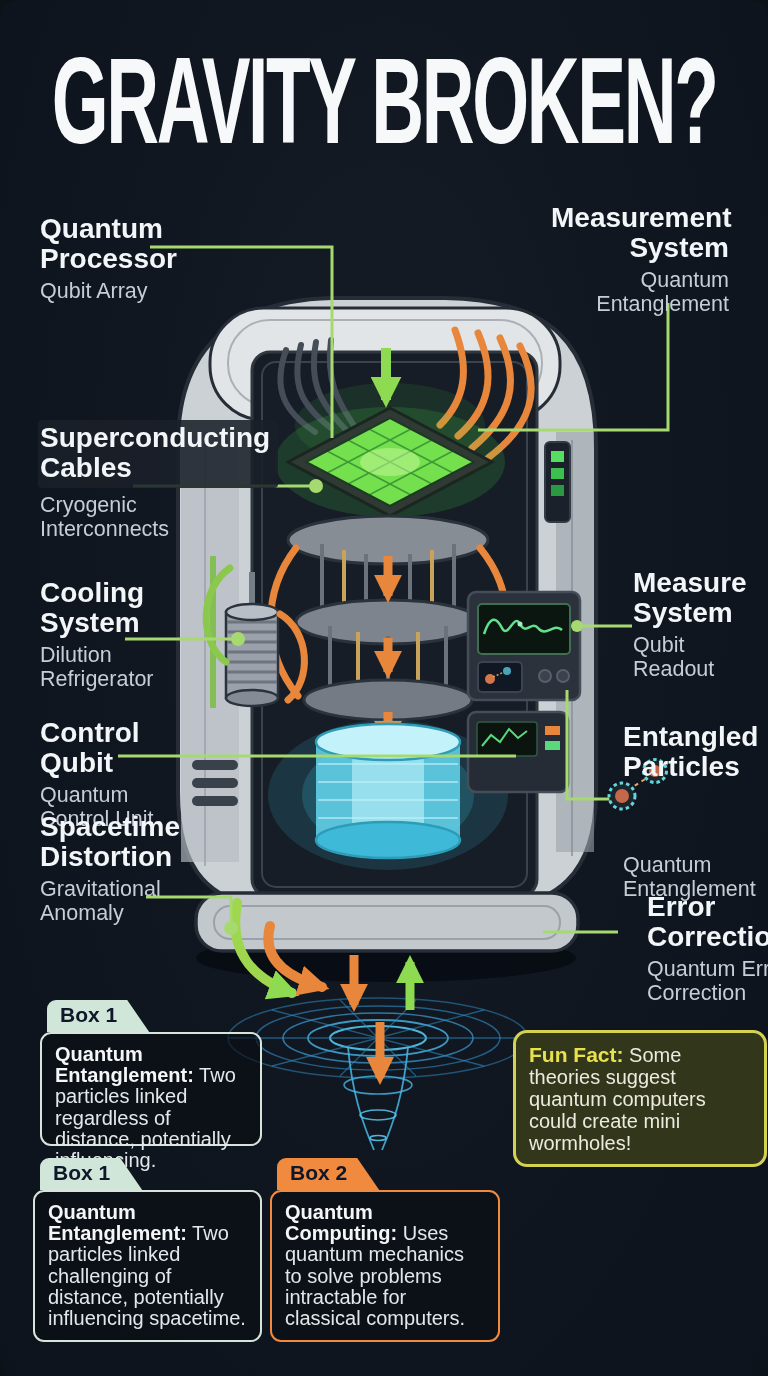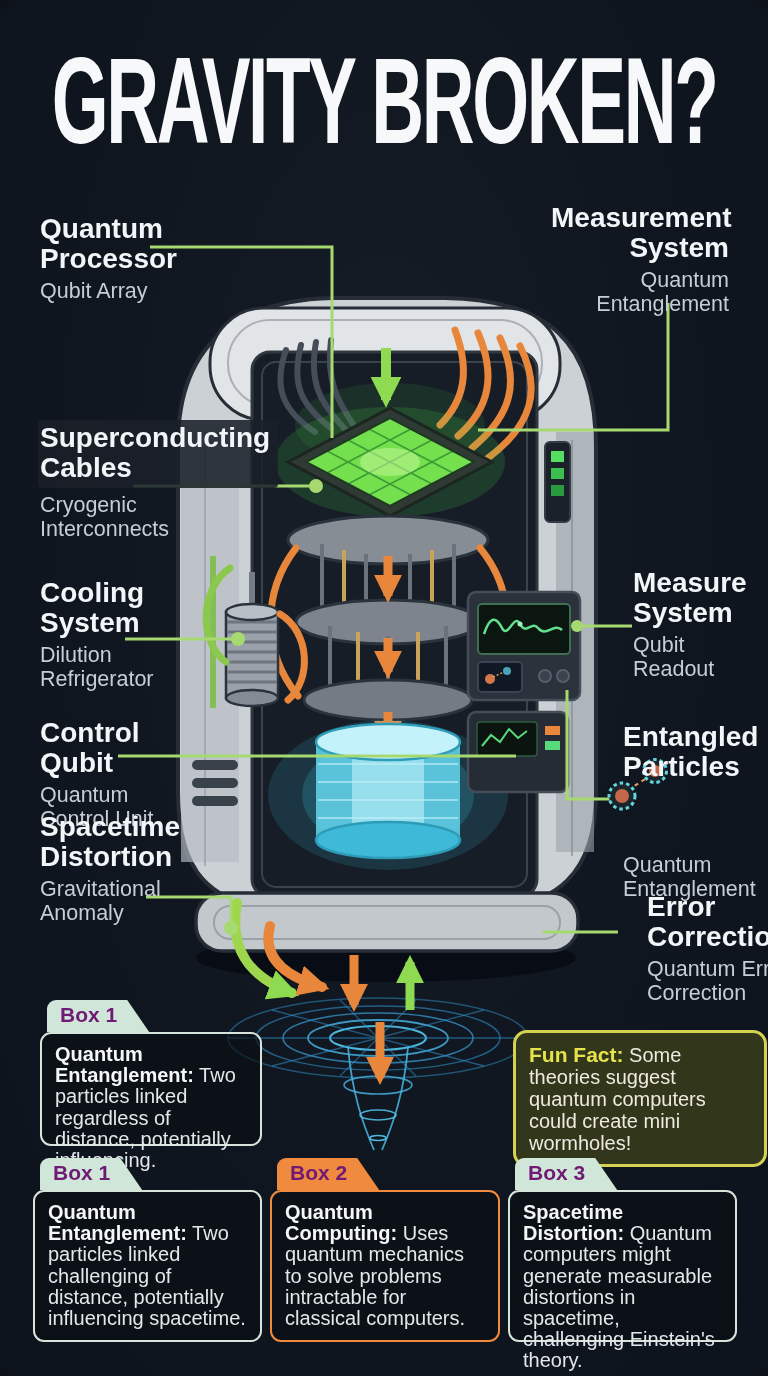--- a/index.html
+++ b/index.html
@@ -27,21 +27,21 @@
   .lbl-cool{left:40px;top:578px;width:135px;}
   .lbl-meas{left:633px;top:568px;width:125px;}
   .lbl-ctrl{left:40px;top:718px;width:135px;}
   .lbl-ent{left:623px;top:722px;width:140px;}
   .lbl-ent .gap{height:66px;}
   .lbl-sd{left:40px;top:812px;width:155px;}
   .lbl-ec{left:623px;top:892px;width:145px;margin-left:24px;}
 
   
   .tab{display:inline-block;position:relative;z-index:3;margin-left:7px;
-    font-size:21px;font-weight:700;color:#701a75;background:#cfe6d8;
+    font-size:21px;font-weight:700;color:#0f172a;background:#cfe6d8;
     padding:3px 32px 5px 13px;border-radius:9px 2px 0 0;
     clip-path:polygon(0 0, calc(100% - 22px) 0, 100% 100%, 0 100%);}
   .tab.orange{background:#ef8a3f;}
   .bbody{position:relative;background:rgba(9,14,20,.62);border:2px solid #d6e4da;
     border-radius:11px;padding:10px 13px;font-size:20px;line-height:1.06;color:#e3e7ea;}
   .bbody .bh{font-weight:700;color:#f4f6f8;}
   .bbody.orange{border-color:#ef8a3f;}
   .box-top{left:40px;top:1000px;width:222px;}
   .box-top .bbody{height:90px;}
   .box-1{left:33px;top:1158px;width:229px;}
@@ -348,21 +348,14 @@
   </div>
 
   <div class="abs row box-2">
     <div class="tab orange">Box 2</div>
     <div class="bbody orange">
       <span class="bh">Quantum Computing:</span>
       <span>Uses quantum mechanics to solve problems intractable for classical computers.</span>
     </div>
   </div>
 
-  <div class="abs row box-3">
-    <div class="tab">Box 3</div>
-    <div class="bbody">
-      <span class="bh">Spacetime Distortion:</span>
-      <span>Quantum computers might generate measurable distortions in spacetime, challenging Einstein's theory.</span>
-    </div>
-  </div>
 
 </div>
 
 </body></html>

